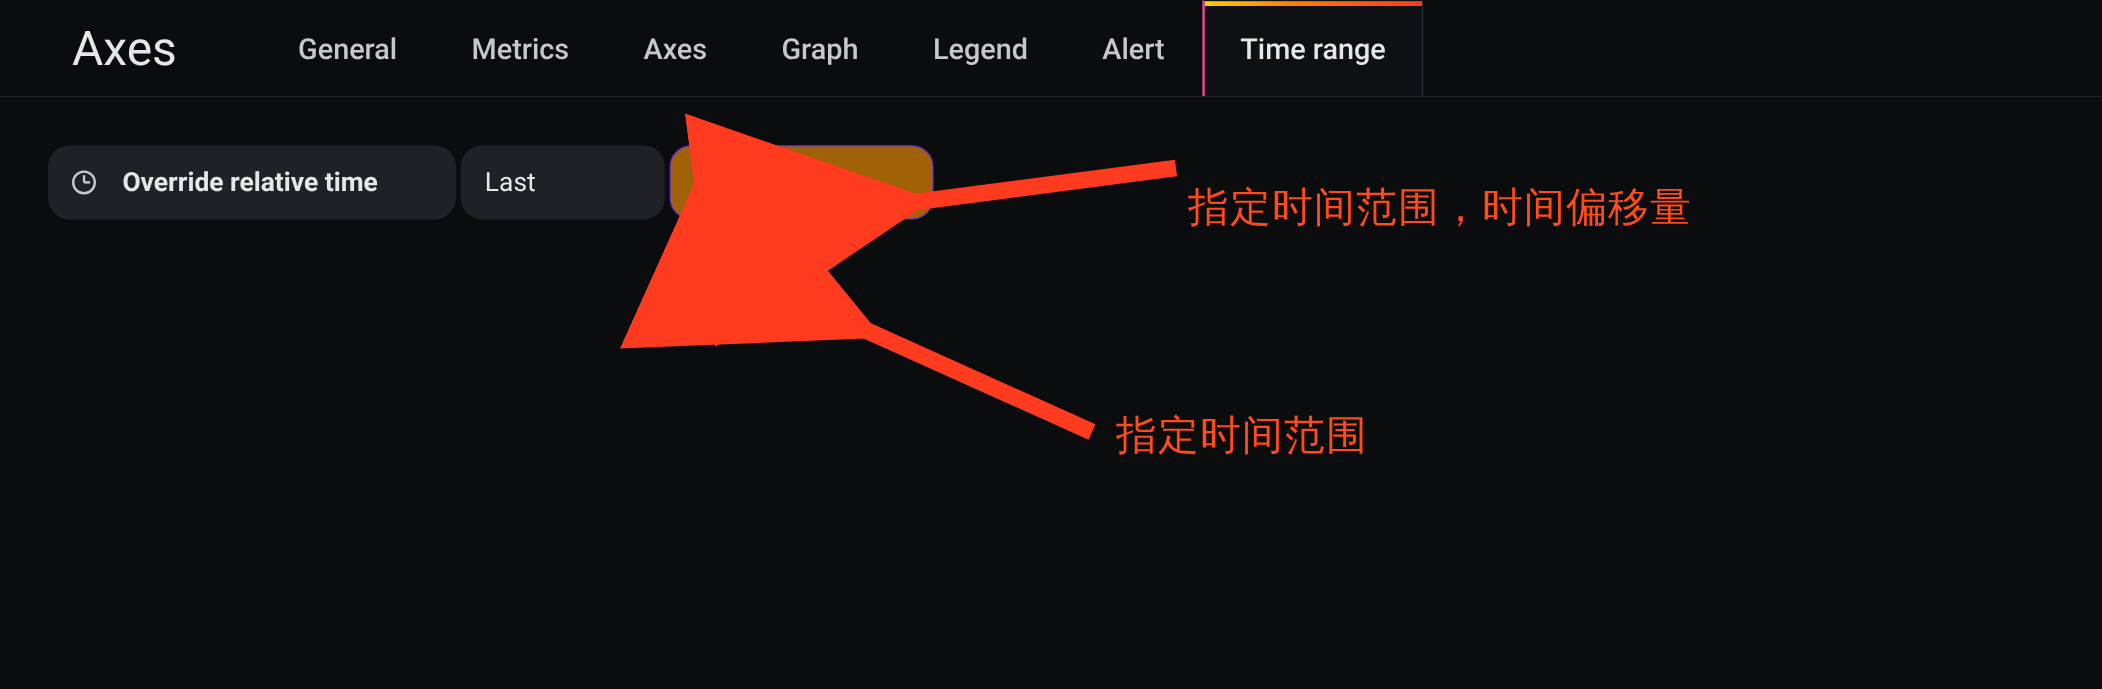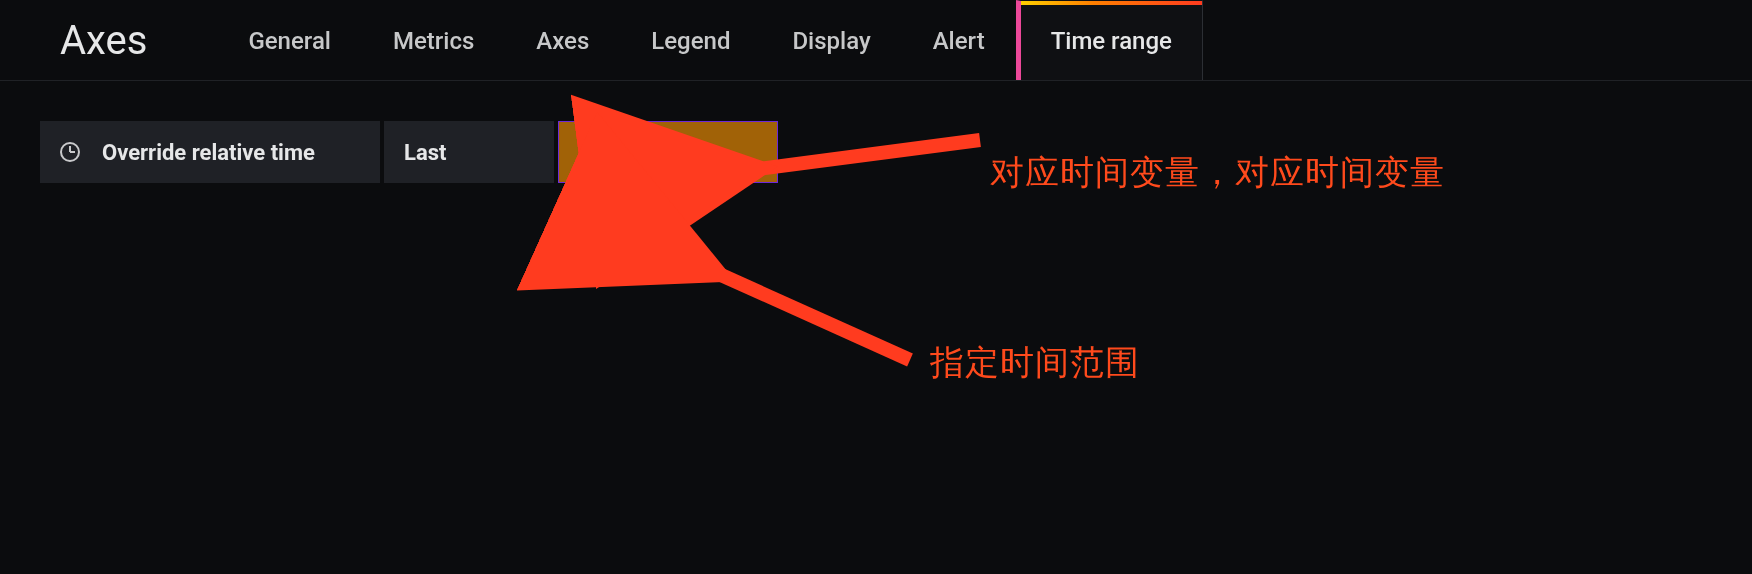--- a/index.html
+++ b/index.html
@@ -42,21 +42,21 @@
     color:#c7c8c9;
     cursor:pointer;
     position:relative;
     border:1px solid transparent;
     border-bottom:none;
     box-sizing:border-box;
     height:80px;
   }
   .tab.active{
     background:#0f1013;
-    border-left:5px solid #ec4899;
+    border-left:2px solid #ec4899;
     border-right:1px solid #2c2f34;
     color:#e6e7e8;
   }
   .tab.active::before{
     content:"";
     position:absolute;
     top:0;
     left:0;
     right:0;
     height:4px;
@@ -69,34 +69,35 @@
     display:flex;
     gap:4px;
     margin-bottom:4px;
   }
   .cell{
     display:flex;
     align-items:center;
     background:#1f2126;
     height:62px;
     box-sizing:border-box;
+    border-radius:18px;
   }
   .label-cell{
     width:340px;
     padding:0 20px;
     font-size:22px;
     font-weight:700;
     color:#e6e7e8;
     gap:22px;
   }
   .sub-label-cell{
     width:170px;
     padding:6px 20px;
     font-size:22px;
-    font-weight:700;
+    font-weight:400;
     color:#e6e7e8;
   }
   .input-cell{
     width:220px;
     background:#a16207;
     border:1px solid #6d28d9;
     padding:0;
   }
   .input-cell input{
     width:100%;
@@ -178,24 +179,24 @@
     <div class="tab">
         <span>General</span>
       </div>
     <div class="tab">
         <span>Metrics</span>
       </div>
     <div class="tab">
         <span>Axes</span>
       </div>
     <div class="tab">
+        <span>Graph</span>
+      </div>
+    <div class="tab">
         <span>Legend</span>
-      </div>
-    <div class="tab">
-        <span>Display</span>
       </div>
     <div class="tab">
         <span>Alert</span>
       </div>
     <div class="tab active">
         <span>Time range</span>
       </div>
   </div>
 </div>
 
@@ -219,21 +220,21 @@
 </div>
 
 <svg class="arrow-svg" style="left:720px;top:120px;width:280px;height:90px">
   <defs>
     <marker id="ah1" markerWidth="14" markerHeight="14" refX="2" refY="7" orient="auto">
       <polygon points="0,7 14,0 14,14" fill="#ff3b1f"></polygon>
     </marker>
   </defs>
   <line x1="260" y1="20" x2="30" y2="50" stroke="#ff3b1f" stroke-width="14" marker-end="url(#ah1)"></line>
 </svg>
-<div class="annot" style="left:990px;top:150px">对应时间变量，对应时间变量</div>
+<div class="annot" style="left:990px;top:150px">指定时间范围，时间偏移量</div>
 
 <svg class="arrow-svg" style="left:680px;top:250px;width:260px;height:130px">
   <defs>
     <marker id="ah2" markerWidth="14" markerHeight="14" refX="2" refY="7" orient="auto">
       <polygon points="0,7 14,0 14,14" fill="#ff3b1f"></polygon>
     </marker>
   </defs>
   <line x1="230" y1="110" x2="30" y2="20" stroke="#ff3b1f" stroke-width="14" marker-end="url(#ah2)"></line>
 </svg>
 <div class="annot" style="left:930px;top:340px">指定时间范围</div>

